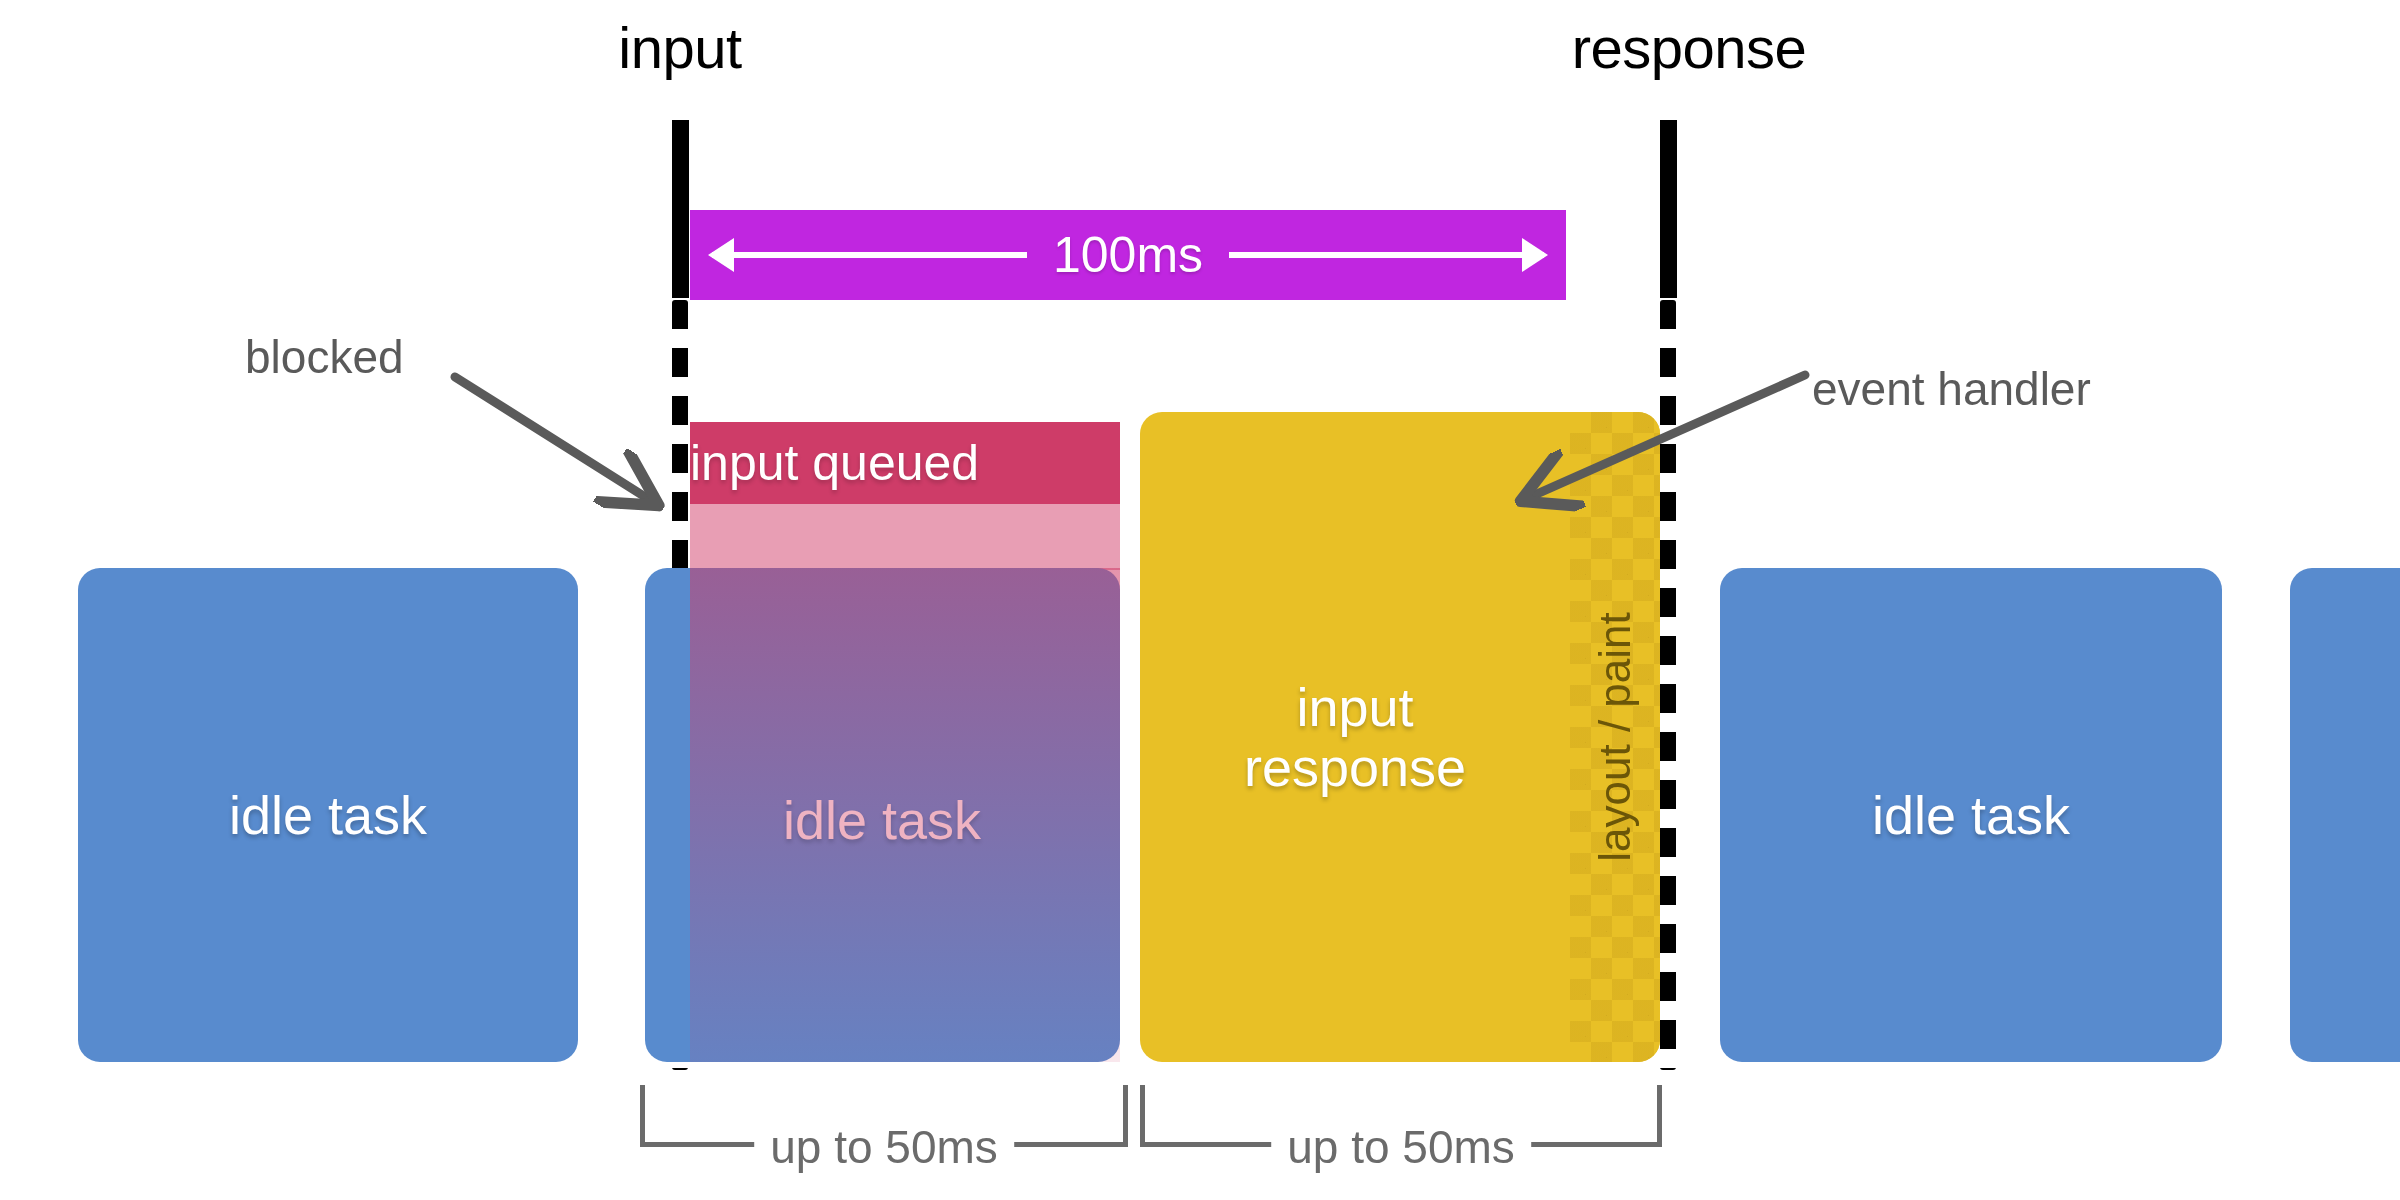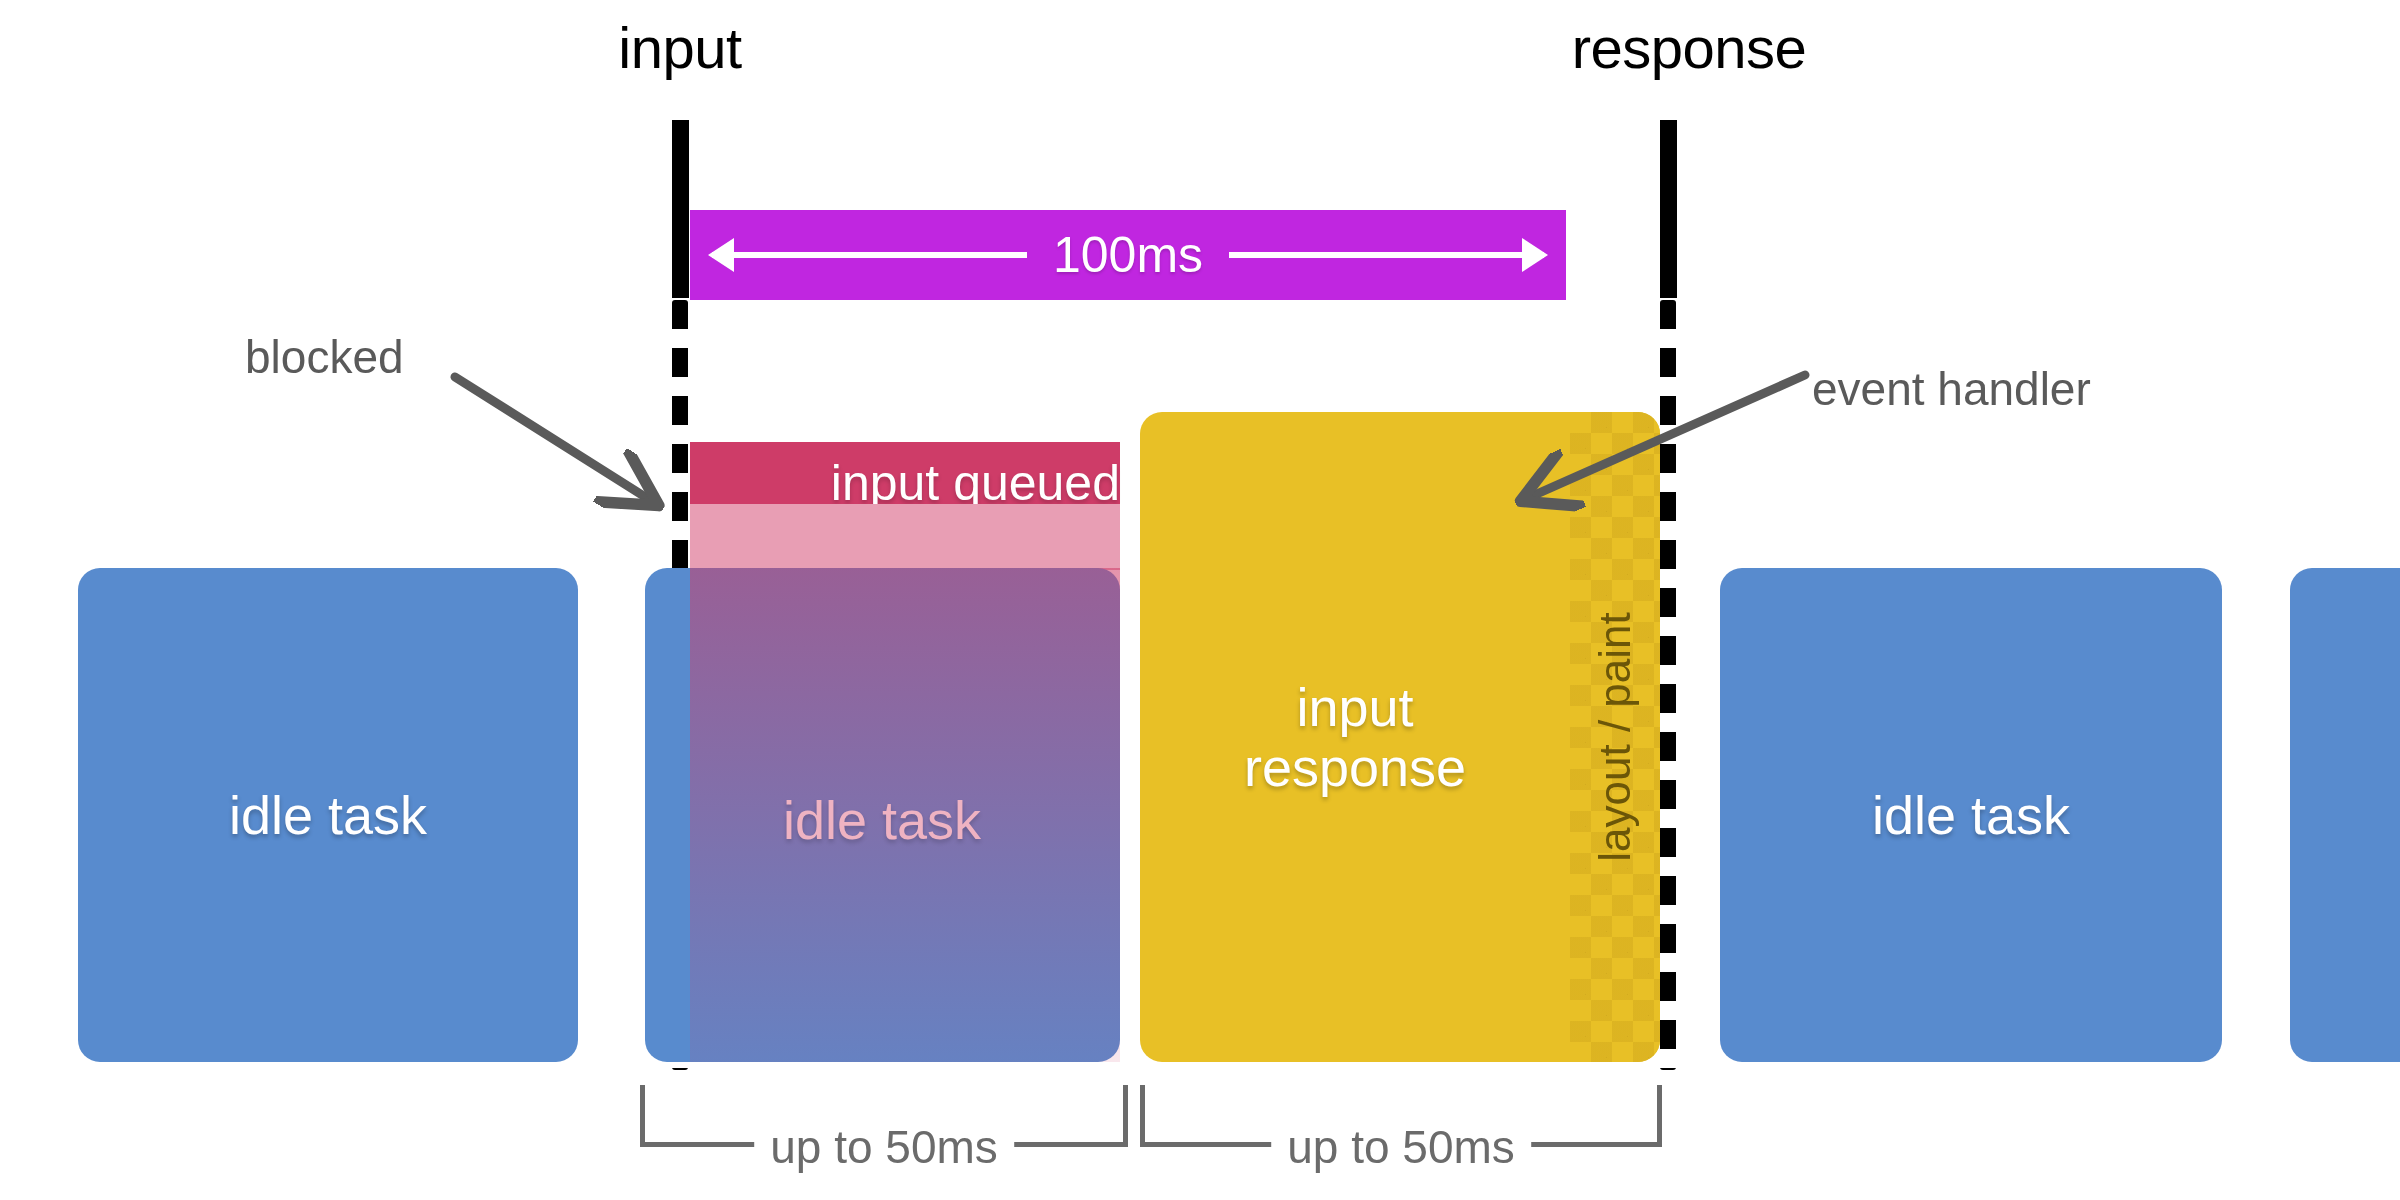--- a/index.html
+++ b/index.html
@@ -101,25 +101,24 @@
     white-space:nowrap;
     transform:translate(-50%,-50%);
   }
 
   
   .queued-dark{
     position:absolute;
     background:#CE3C68;
     display:flex;
     align-items:center;
-    justify-content:flex-end;
+    justify-content:flex-start;
     color:#ffffff;
     font-size:50px;
     text-shadow:0 3px 4px rgba(0,0,0,.2);
-    margin-top:20px;
   }
   .queued-light{
     position:absolute;
     background:#E89EB4;
   }
 
   
   .checker{
     position:absolute;
     background-color:#E8C026;

